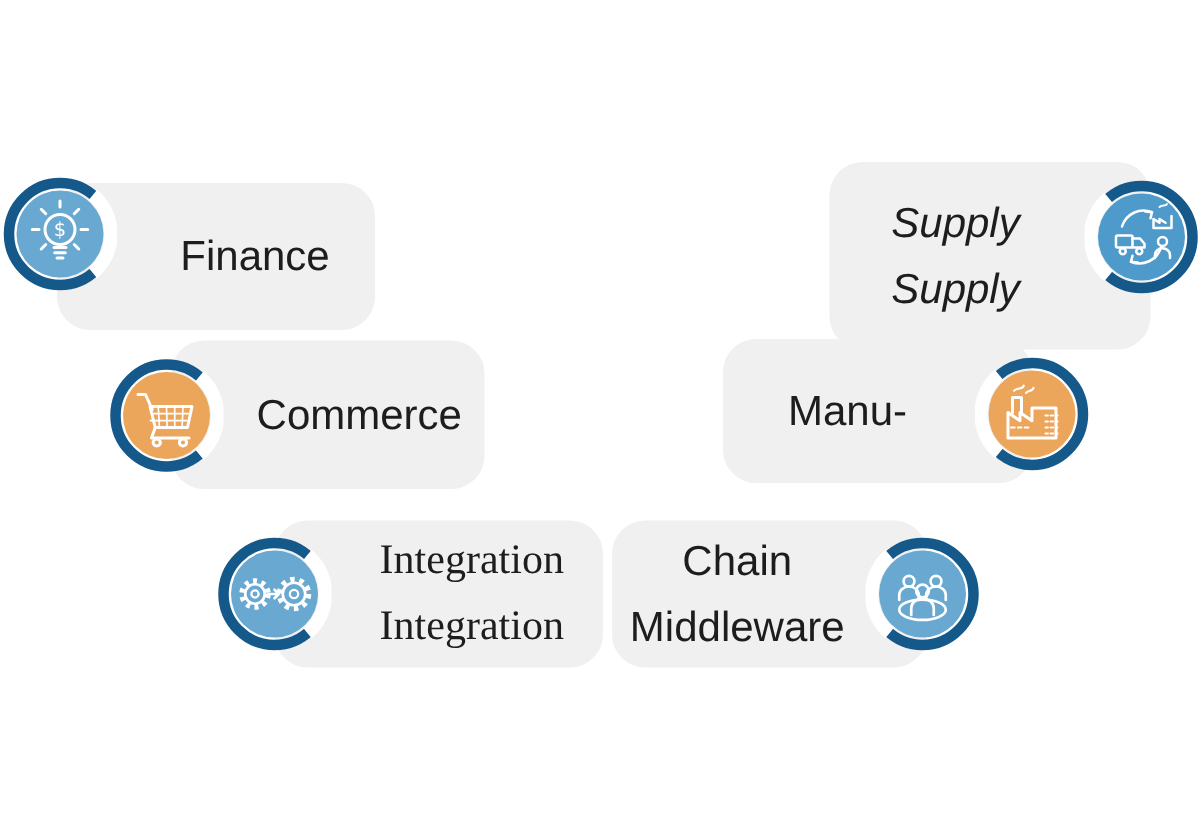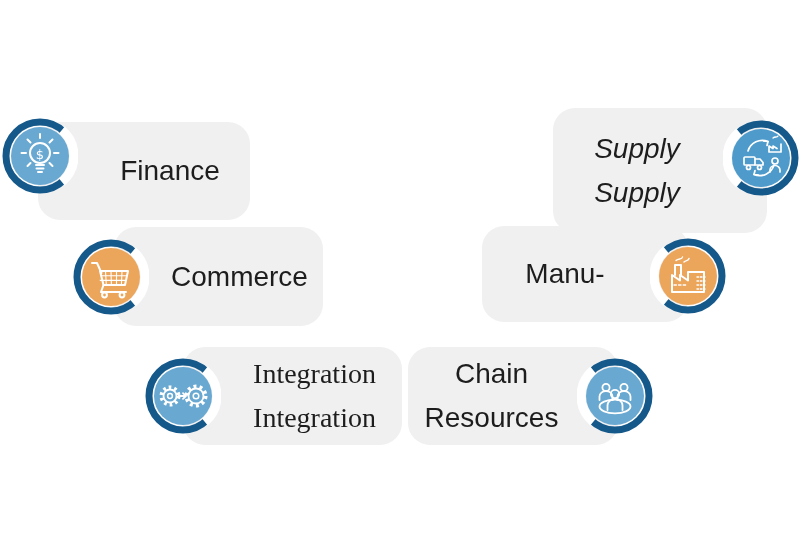--- a/index.html
+++ b/index.html
@@ -73,21 +73,21 @@
     <div class="line">Manu-</div>
   </div>
 
   <div class="card" id="card-integration">
     <div class="line">Integration</div>
     <div class="line">Integration</div>
   </div>
 
   <div class="card" id="card-hr">
     <div class="line">Chain</div>
-    <div class="line">Resources</div>
+    <div class="line">Middleware</div>
   </div>
 
   <div class="icon" id="icon-finance">
     <svg viewBox="0 0 76 76">
       <circle cx="38" cy="38" r="34" fill="none" stroke-width="7" stroke="#15588a"></circle>
       <path d="M59.9 12 A34 34 0 0 1 59.9 64" fill="none" stroke="#ffffff" stroke-width="9"></path>
       <circle cx="38" cy="38" r="29" fill="#68a8d1"></circle>
       <g stroke="#ffffff" fill="none" stroke-width="2" stroke-linecap="round">
         <circle cx="38" cy="35" r="10"></circle>
         <path d="M34 47 h8 M34.5 50.5 h7 M36 54 h4"></path>

